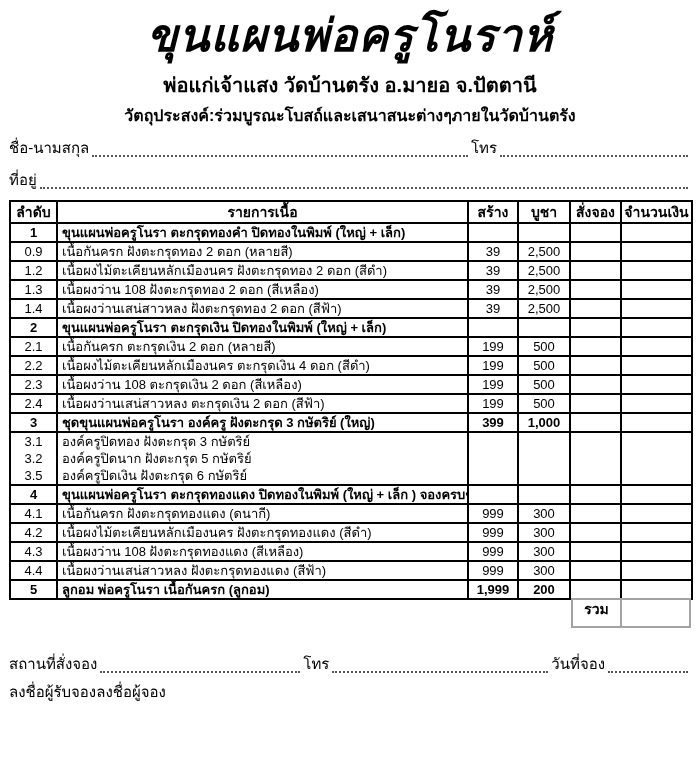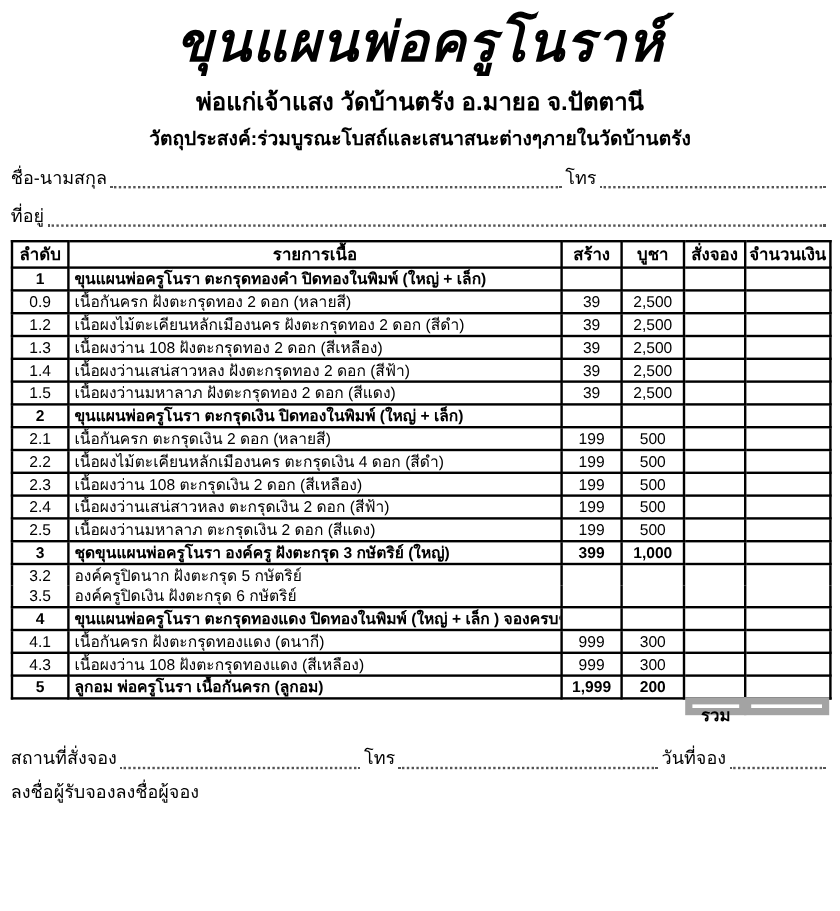--- a/index.html
+++ b/index.html
@@ -36,21 +36,21 @@
     font-size:13px; line-height:17px;
     overflow:hidden; white-space:nowrap;
   }
   table.order th { font-size:14px; height:20px; padding:0 2px;margin-top:19px; }
   td.num { text-align:center; padding:0 1px; }
   tr.bold td { font-weight:bold; }
   tr.nosep td { border-top:none; }
   tr.nosep-prev td { border-bottom:none; }
 
   .total-row { display:flex; justify-content:flex-end; width:682px; margin-top:-2px; }
-  .total-cell { border:6px solid #a3a3a3; height:15px; line-height:18px; box-sizing:border-box; font-size:14px; }
+  .total-cell { border:2px solid #a3a3a3; height:30px; line-height:18px; box-sizing:border-box; font-size:14px; }
   .total-label { width:51px; text-align:center; font-weight:bold; }
   .total-value { width:71px; margin-left:-2px; }
 
   .footer { margin-top:24px; }
   .footer .fill-row { margin-top:4px; font-size:15px; }
 </style>
 </head>
 <body>
 
 <div class="page">
@@ -124,28 +124,20 @@
     <td class="num"></td>
   </tr>
         <tr>
     <td class="num">1.4</td>
     <td class="desc">เนื้อผงว่านเสน่สาวหลง   ฝังตะกรุดทอง 2 ดอก (สีฟ้า)</td>
     <td class="num">39</td>
     <td class="num">2,500</td>
     <td class="num"></td>
     <td class="num"></td>
   </tr>
-        <tr>
-    <td class="num">1.5</td>
-    <td class="desc">เนื้อผงว่านมหาลาภ   ฝังตะกรุดทอง 2 ดอก (สีแดง)</td>
-    <td class="num">39</td>
-    <td class="num">2,500</td>
-    <td class="num"></td>
-    <td class="num"></td>
-  </tr>
         <tr class="bold">
     <td class="num">2</td>
     <td class="desc">ขุนแผนพ่อครูโนรา ตะกรุดเงิน ปิดทองในพิมพ์ (ใหญ่ + เล็ก)</td>
     <td class="num"></td>
     <td class="num"></td>
     <td class="num"></td>
     <td class="num"></td>
   </tr>
         <tr>
     <td class="num">2.1</td>
@@ -167,41 +159,41 @@
     <td class="num">2.3</td>
     <td class="desc">เนื้อผงว่าน 108  ตะกรุดเงิน 2 ดอก (สีเหลือง)</td>
     <td class="num">199</td>
     <td class="num">500</td>
     <td class="num"></td>
     <td class="num"></td>
   </tr>
         <tr>
     <td class="num">2.4</td>
     <td class="desc">เนื้อผงว่านเสน่สาวหลง ตะกรุดเงิน 2 ดอก (สีฟ้า)</td>
-    <td class="num">199</td>
-    <td class="num">500</td>
-    <td class="num"></td>
-    <td class="num"></td>
-  </tr>
-        <tr>
-    <td class="num">2.5</td>
-    <td class="desc">เนื้อผงว่านมหาลาภ ตะกรุดเงิน 2 ดอก (สีแดง)</td>
     <td class="num">199</td>
     <td class="num">500</td>
     <td class="num"></td>
     <td class="num"></td>
   </tr>
         <tr class="bold">
     <td class="num">3</td>
     <td class="desc">ชุดขุนแผนพ่อครูโนรา องค์ครู ฝังตะกรุด 3 กษัตริย์ (ใหญ่)</td>
     <td class="num">399</td>
     <td class="num">1,000</td>
     <td class="num"></td>
     <td class="num"></td>
   </tr>
+        <tr class="nosep-prev">
+    <td class="num">3.1</td>
+    <td class="desc">องค์ครูปิดทอง ฝังตะกรุด 3 กษัตริย์</td>
+    <td class="num"></td>
+    <td class="num"></td>
+    <td class="num"></td>
+    <td class="num"></td>
+  </tr>
         <tr class="nosep nosep-prev">
     <td class="num">3.2</td>
     <td class="desc">องค์ครูปิดนาก ฝังตะกรุด 5 กษัตริย์</td>
     <td class="num"></td>
     <td class="num"></td>
     <td class="num"></td>
     <td class="num"></td>
   </tr>
         <tr class="nosep">
     <td class="num">3.5</td>
@@ -221,22 +213,38 @@
   </tr>
         <tr>
     <td class="num">4.1</td>
     <td class="desc">เนื้อกันครก  ฝังตะกรุดทองแดง (ดนากี)</td>
     <td class="num">999</td>
     <td class="num">300</td>
     <td class="num"></td>
     <td class="num"></td>
   </tr>
         <tr>
+    <td class="num">4.2</td>
+    <td class="desc">เนื้อผงไม้ตะเคียนหลักเมืองนคร ฝังตะกรุดทองแดง (สีดำ)</td>
+    <td class="num">999</td>
+    <td class="num">300</td>
+    <td class="num"></td>
+    <td class="num"></td>
+  </tr>
+        <tr>
     <td class="num">4.3</td>
     <td class="desc">เนื้อผงว่าน 108 ฝังตะกรุดทองแดง  (สีเหลือง)</td>
+    <td class="num">999</td>
+    <td class="num">300</td>
+    <td class="num"></td>
+    <td class="num"></td>
+  </tr>
+        <tr>
+    <td class="num">4.4</td>
+    <td class="desc">เนื้อผงว่านเสน่สาวหลง ฝังตะกรุดทองแดง (สีฟ้า)</td>
     <td class="num">999</td>
     <td class="num">300</td>
     <td class="num"></td>
     <td class="num"></td>
   </tr>
         <tr class="bold">
     <td class="num">5</td>
     <td class="desc">ลูกอม พ่อครูโนรา เนื้อกันครก (ลูกอม)</td>
     <td class="num">1,999</td>
     <td class="num">200</td>

